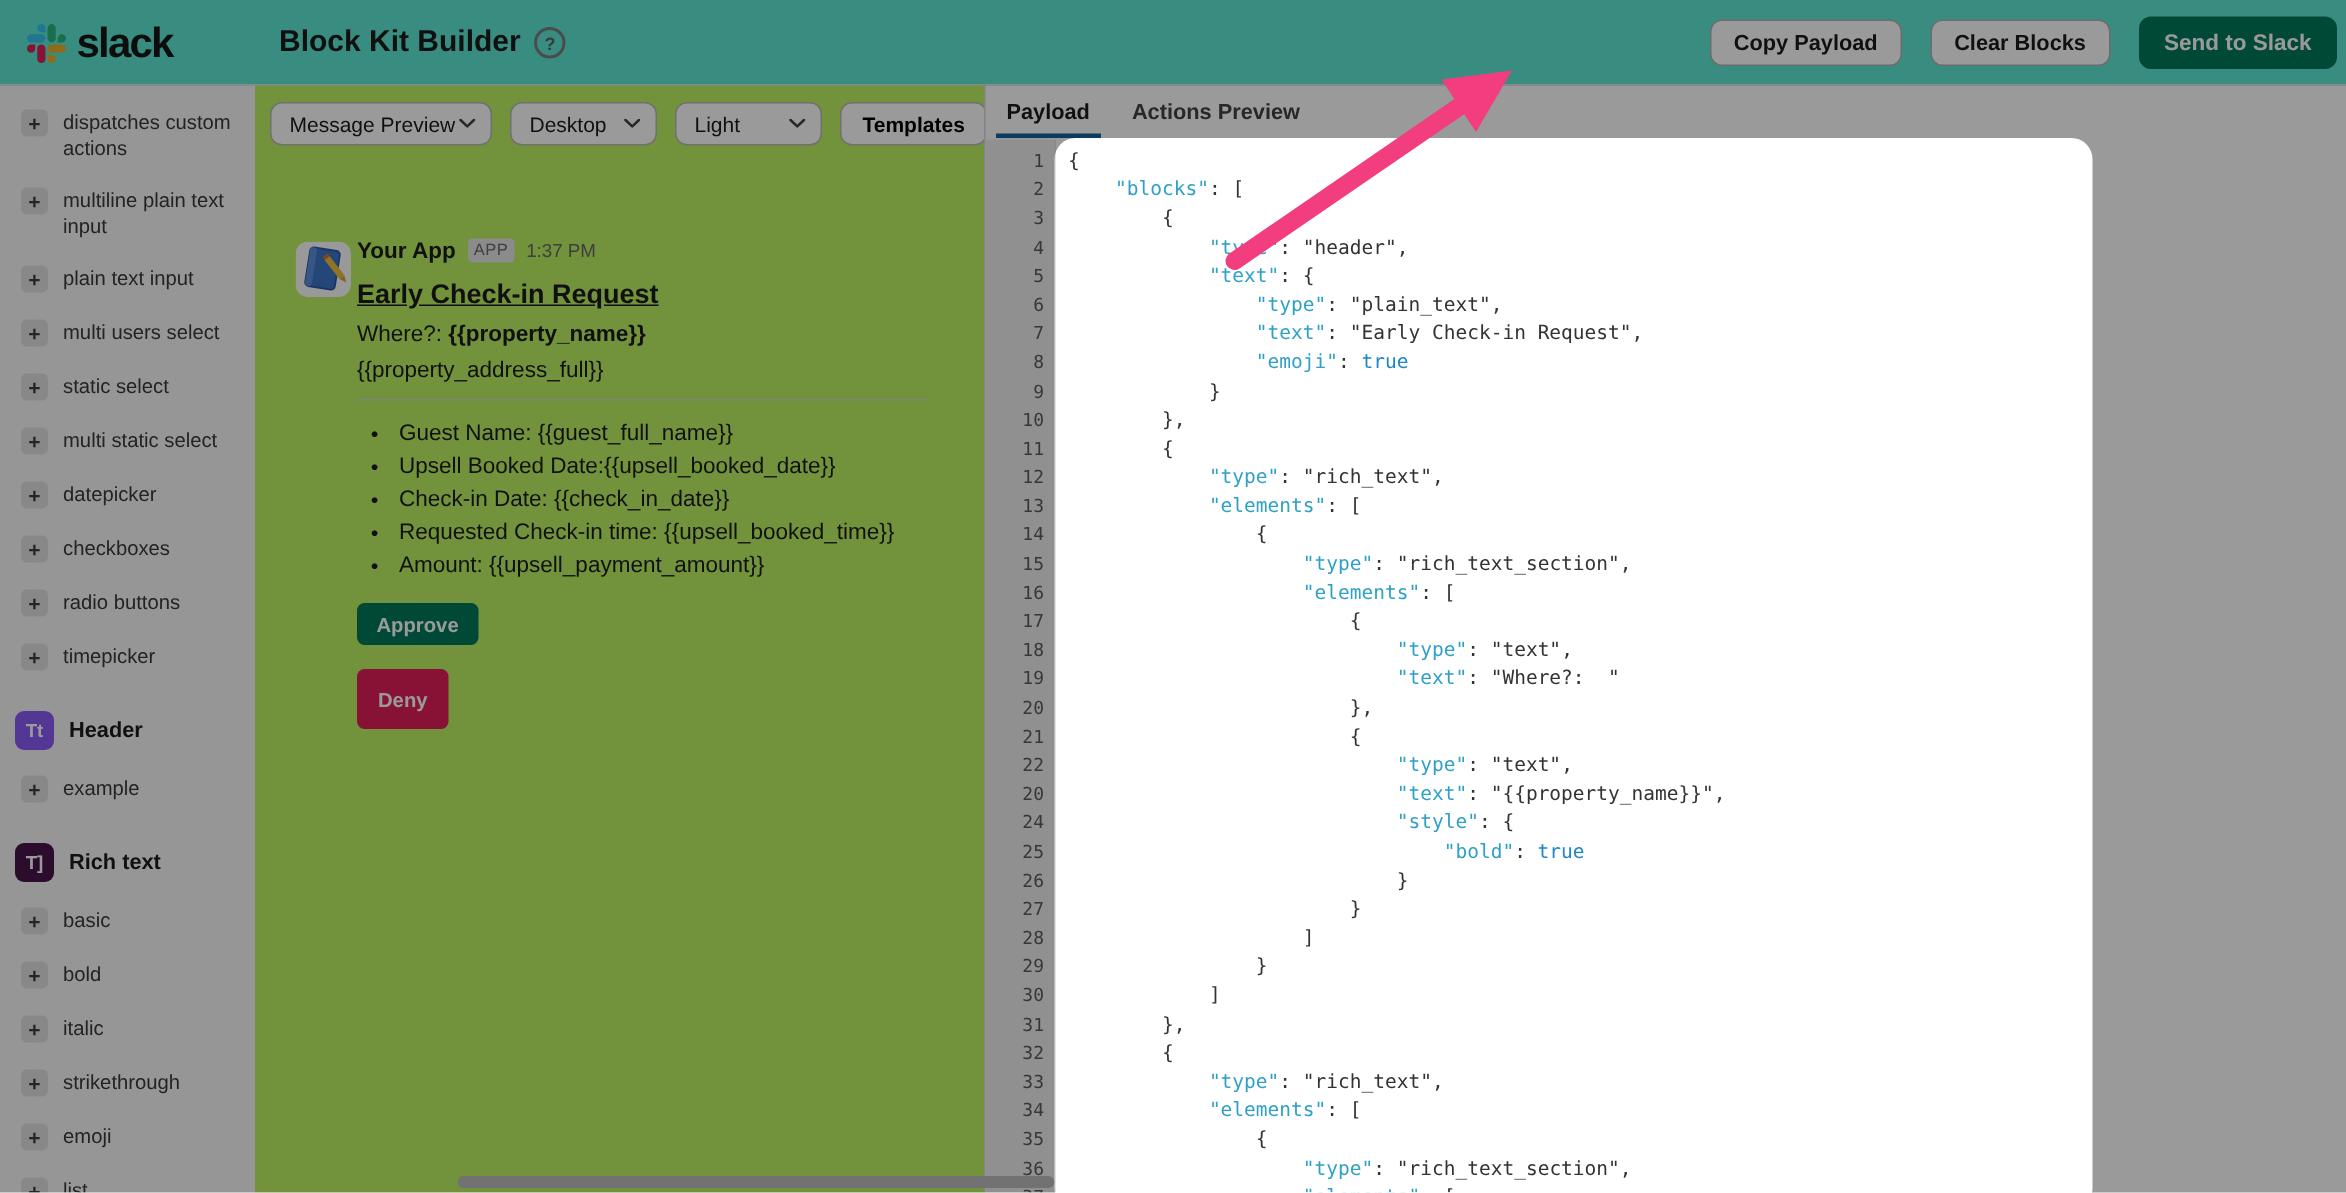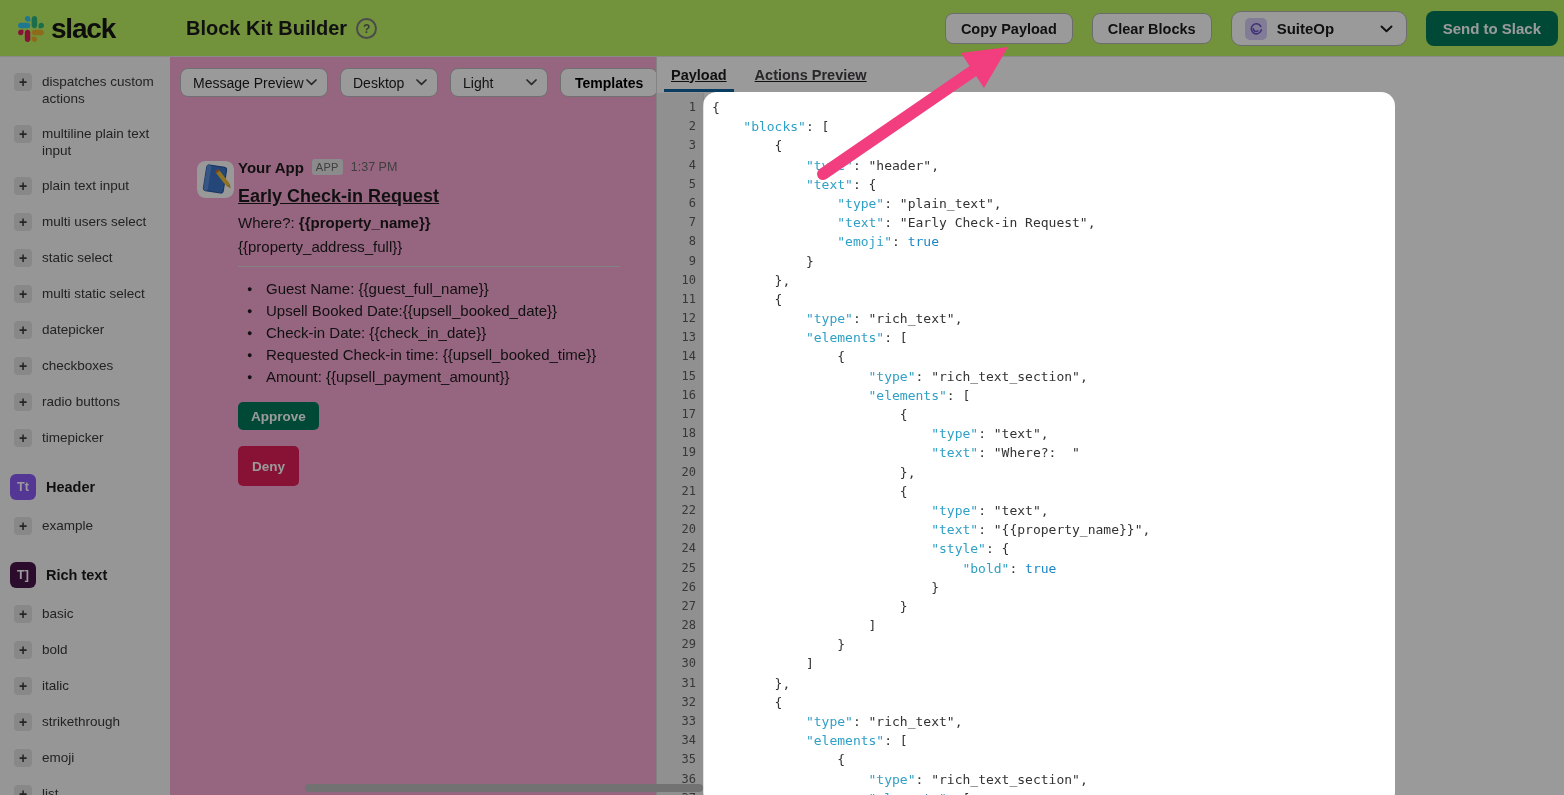--- a/index.html
+++ b/index.html
@@ -3,21 +3,21 @@
 <meta charset="utf-8">
 <style>
   * { box-sizing: border-box; }
   html,body { margin:0; padding:0; }
   body {
     width:1564px; height:795px; position:relative; overflow:hidden;
     font-family:"Liberation Sans", sans-serif; background:#fff; color:#1d1c1d;
   }
 
   
-  .topbar { position:absolute; top:0; left:0; right:0; height:57px; background:#bef264; border-bottom:1px solid #e4e4e4; z-index:2; }
+  .topbar { position:absolute; top:0; left:0; right:0; height:57px; background:#5eead4; border-bottom:1px solid #e4e4e4; z-index:2; }
   .brand { position:absolute; left:18px; top:13px; display:flex; align-items:center; gap:7px; }
   .brand-word { font-size:28px; font-weight:800; letter-spacing:-1.2px; color:#161616; }
   .title-wrap { position:absolute; left:186px; top:0; height:57px; display:flex; align-items:center; gap:9px; }
   .page-title { font-size:20px; font-weight:700; margin:0; }
   .help { width:21px; height:21px; border:2px solid #7d7d7d; border-radius:50%;
           display:flex; align-items:center; justify-content:center;
           font-size:12px; font-weight:700; color:#5f5f5f; cursor:pointer; }
   .topbar-actions { position:absolute; right:6px; top:0; height:57px; display:flex; align-items:center; gap:19px; }
   .btn { background:#fff; border:1px solid #b4b4b4; border-radius:8px; height:31px; padding:0 15px;
          font-family:inherit; font-size:14.5px; font-weight:600; color:#1d1c1d; cursor:pointer; }
@@ -36,21 +36,21 @@
   .sb-item { display:flex; gap:10px; padding:9px 4px 9px 14px; align-items:flex-start; cursor:pointer; }
   .sb-plus { width:18px; height:18px; background:#e1e1e1; border-radius:4px; flex:none; margin-top:0px;
              display:flex; align-items:center; justify-content:center; font-size:14px; font-weight:700; color:#3e3e3e; }
   .sb-label { font-size:13.5px; color:#3a3a3a; line-height:17px; max-width:112px; }
   .sb-section { display:flex; gap:10px; align-items:center; padding:8px 4px 8px 10px; margin-top:10px; cursor:pointer; }
   .sb-badge { width:26px; height:26px; border-radius:6px; color:#fff; font-weight:700; font-size:12.5px; flex:none;
               display:flex; align-items:center; justify-content:center; }
   .sb-section-label { font-size:14.5px; font-weight:700; color:#1d1c1d; }
 
   
-  .preview { flex:1; position:relative; background:#f9a8d4; }
+  .preview { flex:1; position:relative; background:#bef264; }
   .preview-toolbar { position:absolute; top:11px; left:10px; display:flex; gap:12px; }
   .select { height:29px; border:1px solid #b9b9b9; border-radius:8px; background:#fff; cursor:pointer;
             display:flex; align-items:center; justify-content:space-between; padding:0 10px 0 12px;
             font-size:14px; color:#1d1c1d; }
   .sel-mp { width:148px; } .sel-sm { width:98px; }
   .btn-templates { height:29px; border:1px solid #b9b9b9; border-radius:8px; background:#fff;
                    font-family:inherit; font-weight:700; font-size:14px; padding:0 14px; cursor:pointer; }
 
   .message { position:absolute; left:27px; top:101px; width:430px; }
   .avatar { position:absolute; left:0; top:3px; width:37px; height:37px; border-radius:8px; overflow:hidden; }
@@ -67,21 +67,21 @@
   .bullets { list-style:none; margin:0; padding:0; }
   .bullets li { font-size:15px; line-height:22px; padding-left:28px; position:relative; }
   .bullets li::before { content:'●'; position:absolute; left:9px; top:0; font-size:9px; }
   .btn-approve { display:block; margin-top:14px; background:#007a5a; color:#fff; border:none; border-radius:5px;
                  height:28px; padding:0 13px; font-family:inherit; font-weight:700; font-size:13.5px; cursor:pointer; }
   .btn-deny { display:block; margin-top:16px; background:#e01e5a; color:#fff; border:none; border-radius:5px;
               height:40px; padding:0 14px; font-family:inherit; font-weight:700; font-size:13.5px; cursor:pointer; }
 
   
   .payload { width:908px; flex:none; border-left:1px solid #d9d9d9; position:relative; background:#fff; }
-  .tabs { height:35px; display:flex; align-items:flex-start; padding-left:14px; gap:28px;text-decoration:underline; }
+  .tabs { height:35px; display:flex; align-items:flex-start; padding-left:14px; gap:28px; }
   .tab { font-size:14.5px; font-weight:600; color:#454245; height:35px; display:flex; align-items:center;
          position:relative; cursor:pointer; }
   .tab.active { font-weight:700; color:#1d1c1d; }
   .tab.active::after { content:''; position:absolute; left:-7px; right:-7px; bottom:0; height:3px; background:#1264a3; }
   .editor { position:absolute; top:36px; left:0; right:0; bottom:0; display:flex; overflow:hidden; background:#fff; cursor:text; }
   .gutter { width:47px; flex:none; background:#eeeeee; border-right:1px solid #e2e2e2; padding-top:5px; }
   .gutter .ln { height:19.2px; line-height:19.2px; text-align:right; padding-right:7px;
                 font-family:"DejaVu Sans Mono", monospace; font-size:12px; color:#5c5c5c; }
   .code { margin:0; padding:5px 0 0 8px; flex:1; overflow:hidden; }
   .code .row { height:19.2px; line-height:19.2px; white-space:pre;
@@ -116,32 +116,20 @@
     </svg>
     <span class="brand-word">slack</span>
   </div>
   <div class="title-wrap">
     <h1 class="page-title">Block Kit Builder</h1>
     <span class="help">?</span>
   </div>
   <div class="topbar-actions">
     <button class="btn">Copy Payload</button>
     <button class="btn">Clear Blocks</button>
-    <div class="ws-select">
-      <span class="ws-icon">
-        <svg width="16" height="16" viewBox="0 0 20 20" fill="none">
-          <path d="M16 6.8 A6.3 6.3 0 1 0 16.6 11" stroke="#6a52c7" stroke-width="2" stroke-linecap="round"></path>
-          <path d="M6.6 9.8 A3.6 3.6 0 0 0 12.4 12.4" stroke="#6a52c7" stroke-width="2" stroke-linecap="round"></path>
-        </svg>
-      </span>
-      <span class="ws-label">SuiteOp</span>
-      <svg width="13" height="8" viewBox="0 0 13 8" fill="none">
-        <path d="M1.5 1.5 L6.5 6.2 L11.5 1.5" stroke="#1d1c1d" stroke-width="1.9" stroke-linecap="round" stroke-linejoin="round"></path>
-      </svg>
-    </div>
     <button class="btn-send">Send to Slack</button>
   </div>
 </div>
 
 <div class="main">
   <aside class="sidebar" id="sidebar">
       <div class="sb-item">
         <span class="sb-plus">+</span>
         <span class="sb-label">dispatches custom actions</span>
       </div>

